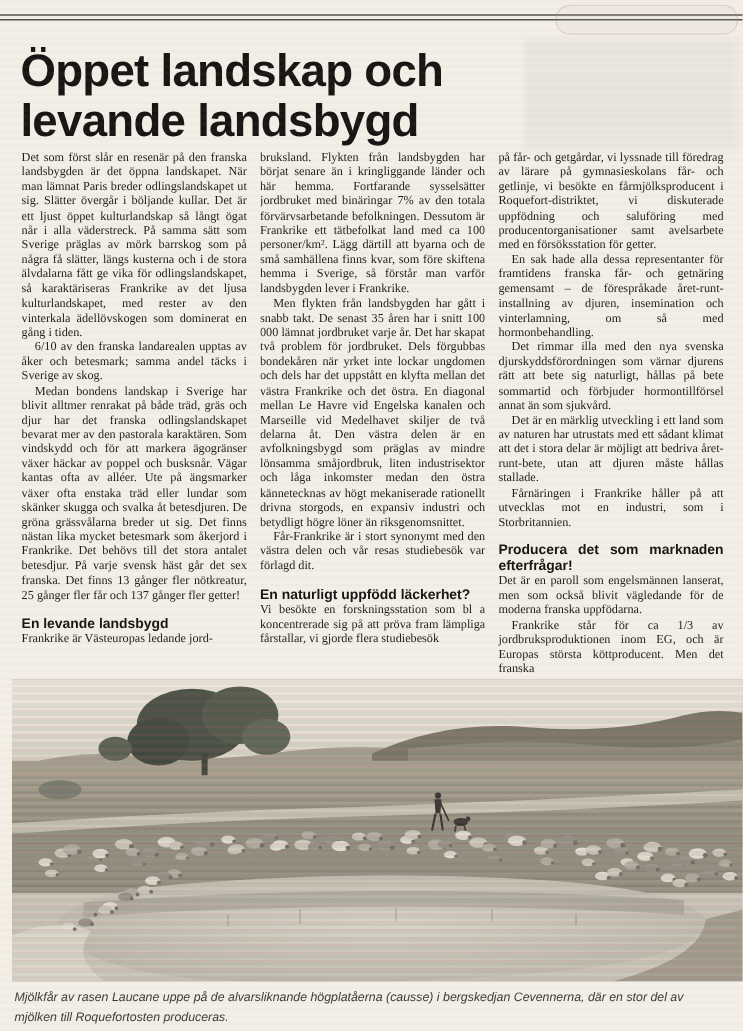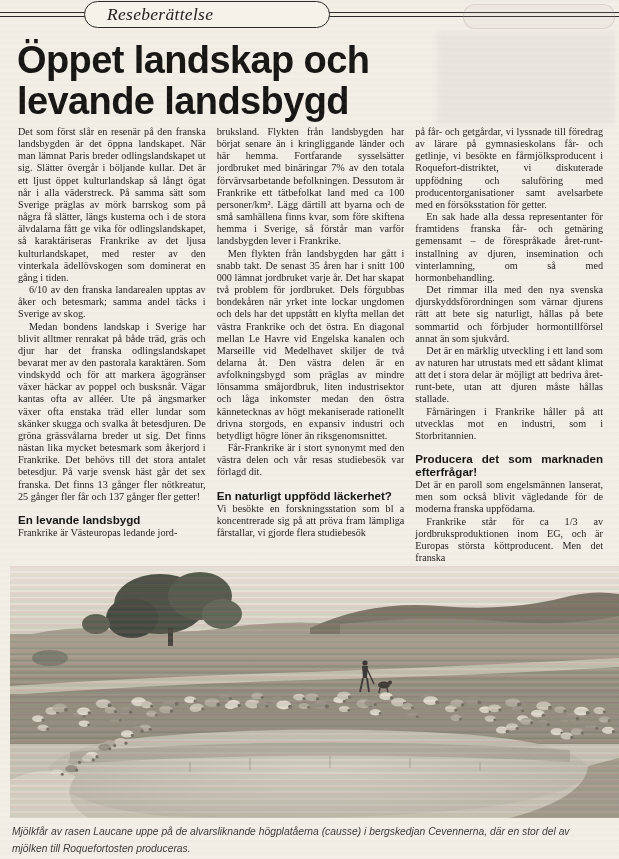--- a/index.html
+++ b/index.html
@@ -83,23 +83,20 @@
     font:italic 10.3px/1.68 "Liberation Sans", sans-serif;color:#3b3a37;
   }
 </style>
 </head>
 <body>
 
 <div class="page">
 
   <div class="rule-double"></div>
   <div class="ghost-capsule"></div>
-  <div class="capsule">
-    <span>Reseberättelse</span>
-  </div>
 
   <div class="ghost-block" style="left:437px;top:32px;width:178px;height:92px;"></div>
 
   <h1 class="headline" style="margin:0;">
     <span>Öppet landskap och</span><br>
     <span>levande landsbygd</span>
   </h1>
 
   <div class="cols">
     <div class="col">

